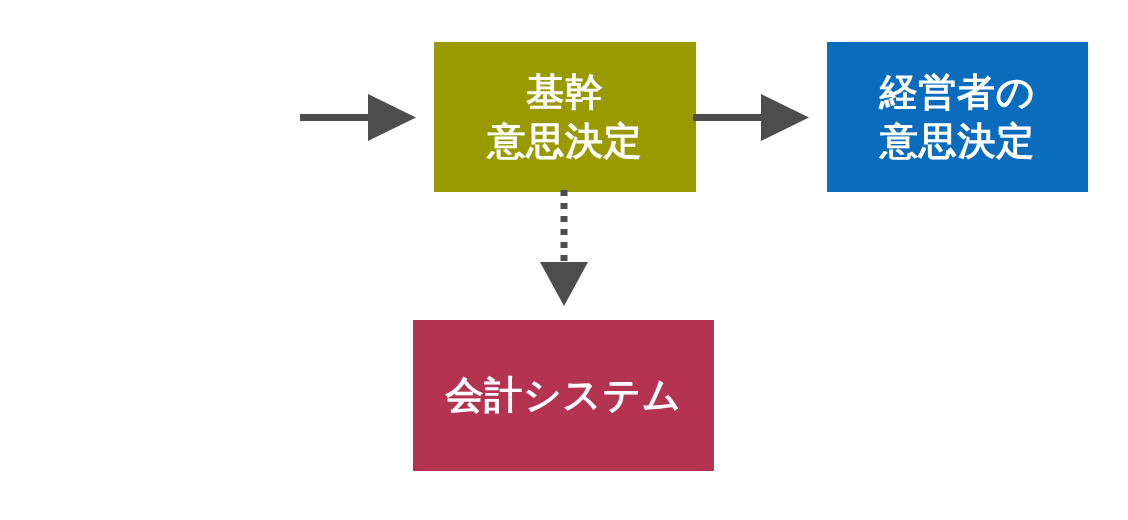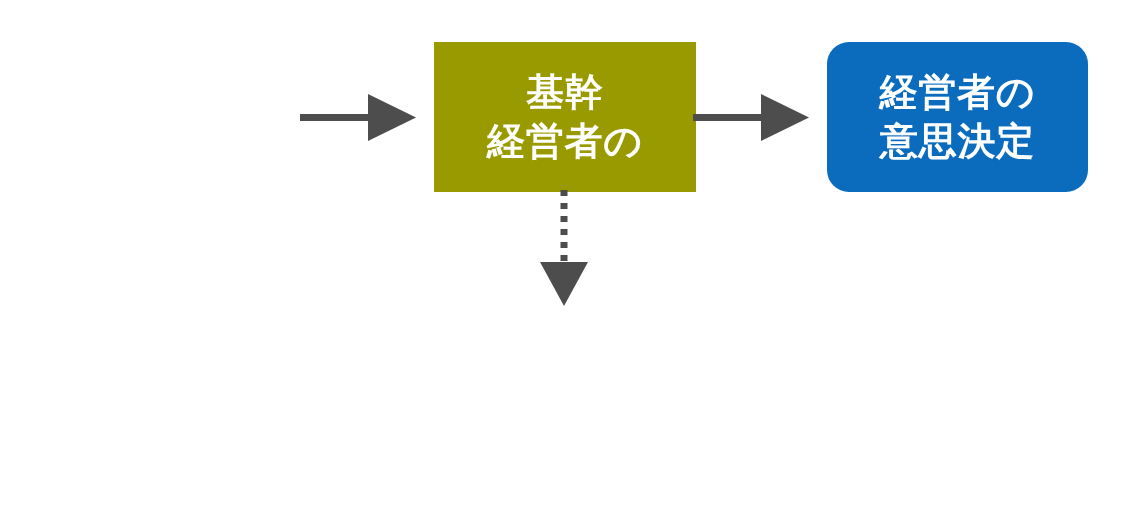--- a/index.html
+++ b/index.html
@@ -51,21 +51,20 @@
     width: 262px;
     height: 150px;
     font-size: 38px;
   }
   #node-decision {
     left: 827px;
     top: 42px;
     width: 261px;
     height: 150px;
     font-size: 38px;
-    border-radius: 22px;
   }
   #node-accounting {
     left: 413px;
     top: 320px;
     width: 301px;
     height: 151px;
     font-size: 38px;
   }
 
   
@@ -101,32 +100,35 @@
 <div id="canvas">
 
 
   <svg class="arrow-h" id="arrow-transaction-to-core" viewBox="0 0 120 56">
     <rect x="0" y="24" width="72" height="7" fill="#4d4d4d"></rect>
     <polygon points="68,4 68,51 116,27.5" fill="#4d4d4d"></polygon>
   </svg>
 
   <div class="node" id="node-core-system" style="background:#999a00;">
     <span class="label">基幹
-経営者の</span>
+意思決定</span>
   </div>
 
   <svg class="arrow-h" id="arrow-core-to-decision" viewBox="0 0 120 56">
     <rect x="0" y="24" width="72" height="7" fill="#4d4d4d"></rect>
     <polygon points="68,4 68,51 116,27.5" fill="#4d4d4d"></polygon>
   </svg>
 
   <div class="node" id="node-decision" style="background:#0b6cbe;">
     <span class="label">経営者の
 意思決定</span>
   </div>
 
   <svg id="arrow-core-to-accounting" viewBox="0 0 60 118">
     <line x1="30" y1="0" x2="30" y2="73" stroke="#4d4d4d" stroke-width="7" stroke-dasharray="6 7" stroke-linecap="butt"></line>
     <polygon points="6,72 54,72 30,116" fill="#4d4d4d"></polygon>
   </svg>
 
+  <div class="node" id="node-accounting" style="background:#b43350;">
+    <span class="label">会計システム</span>
+  </div>
 
 </div>
 
 </body></html>

